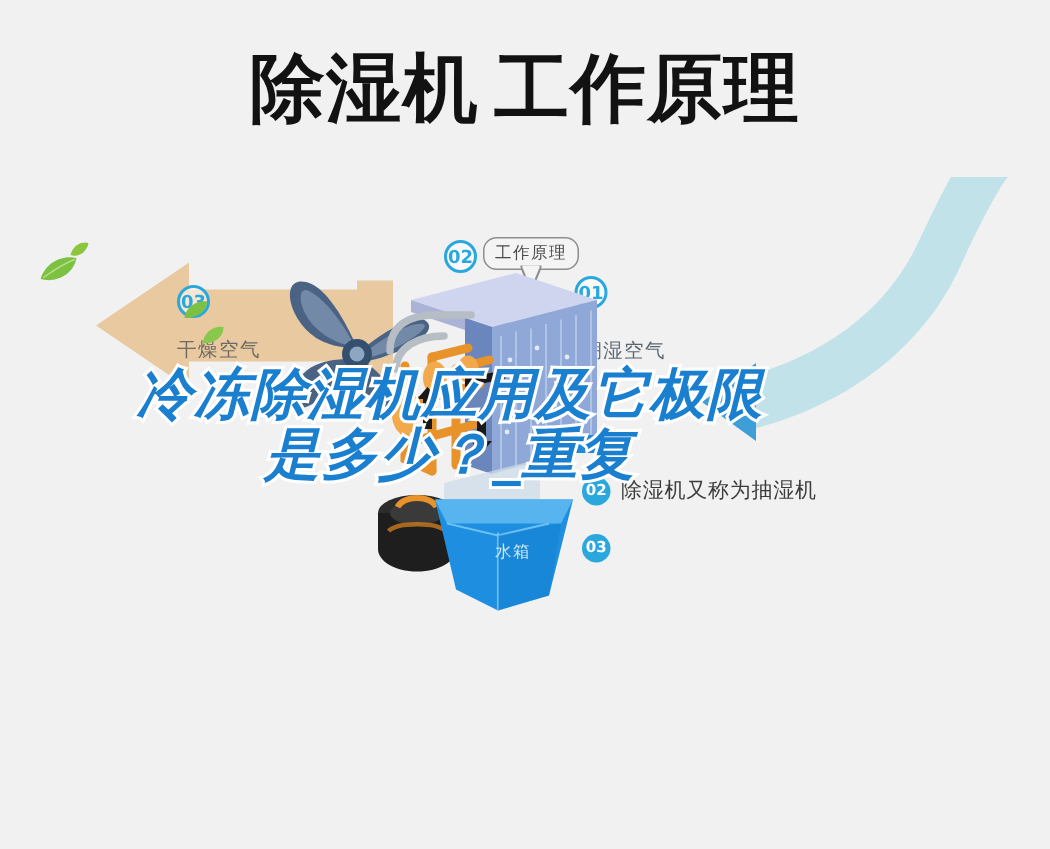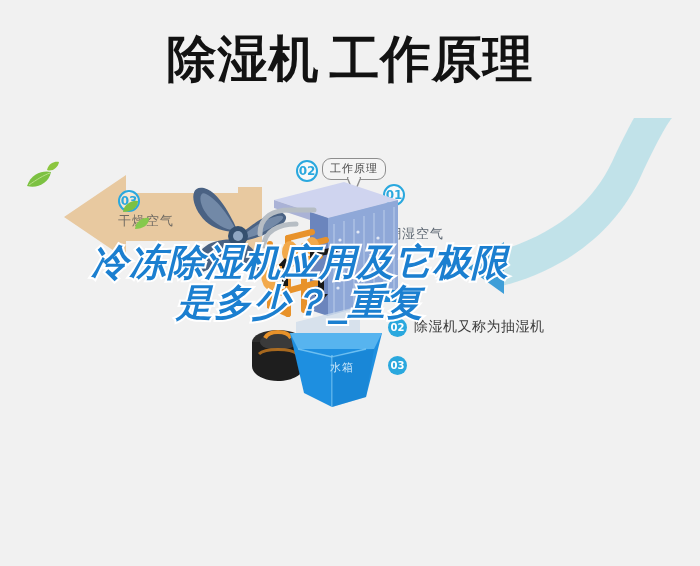--- a/index.html
+++ b/index.html
@@ -57,21 +57,21 @@
   
   .dry-arrow {
     position: absolute;
     left: 62px; top: 63px;
     width: 200px; height: 118px;
   }
   .dry-arrow svg { display:block; }
 
   .label-dry {
     position: absolute;
-    left: 118px; top: 100px;
+    left: 118px; top: 112px;
     font-size: 13px;
     color: #6f6a62;
     letter-spacing: 1px;
   }
   .label-humid {
     position: absolute;
     left: 388px; top: 113px;
     font-size: 13px;
     color: #5b6570;
     letter-spacing: 1px;

